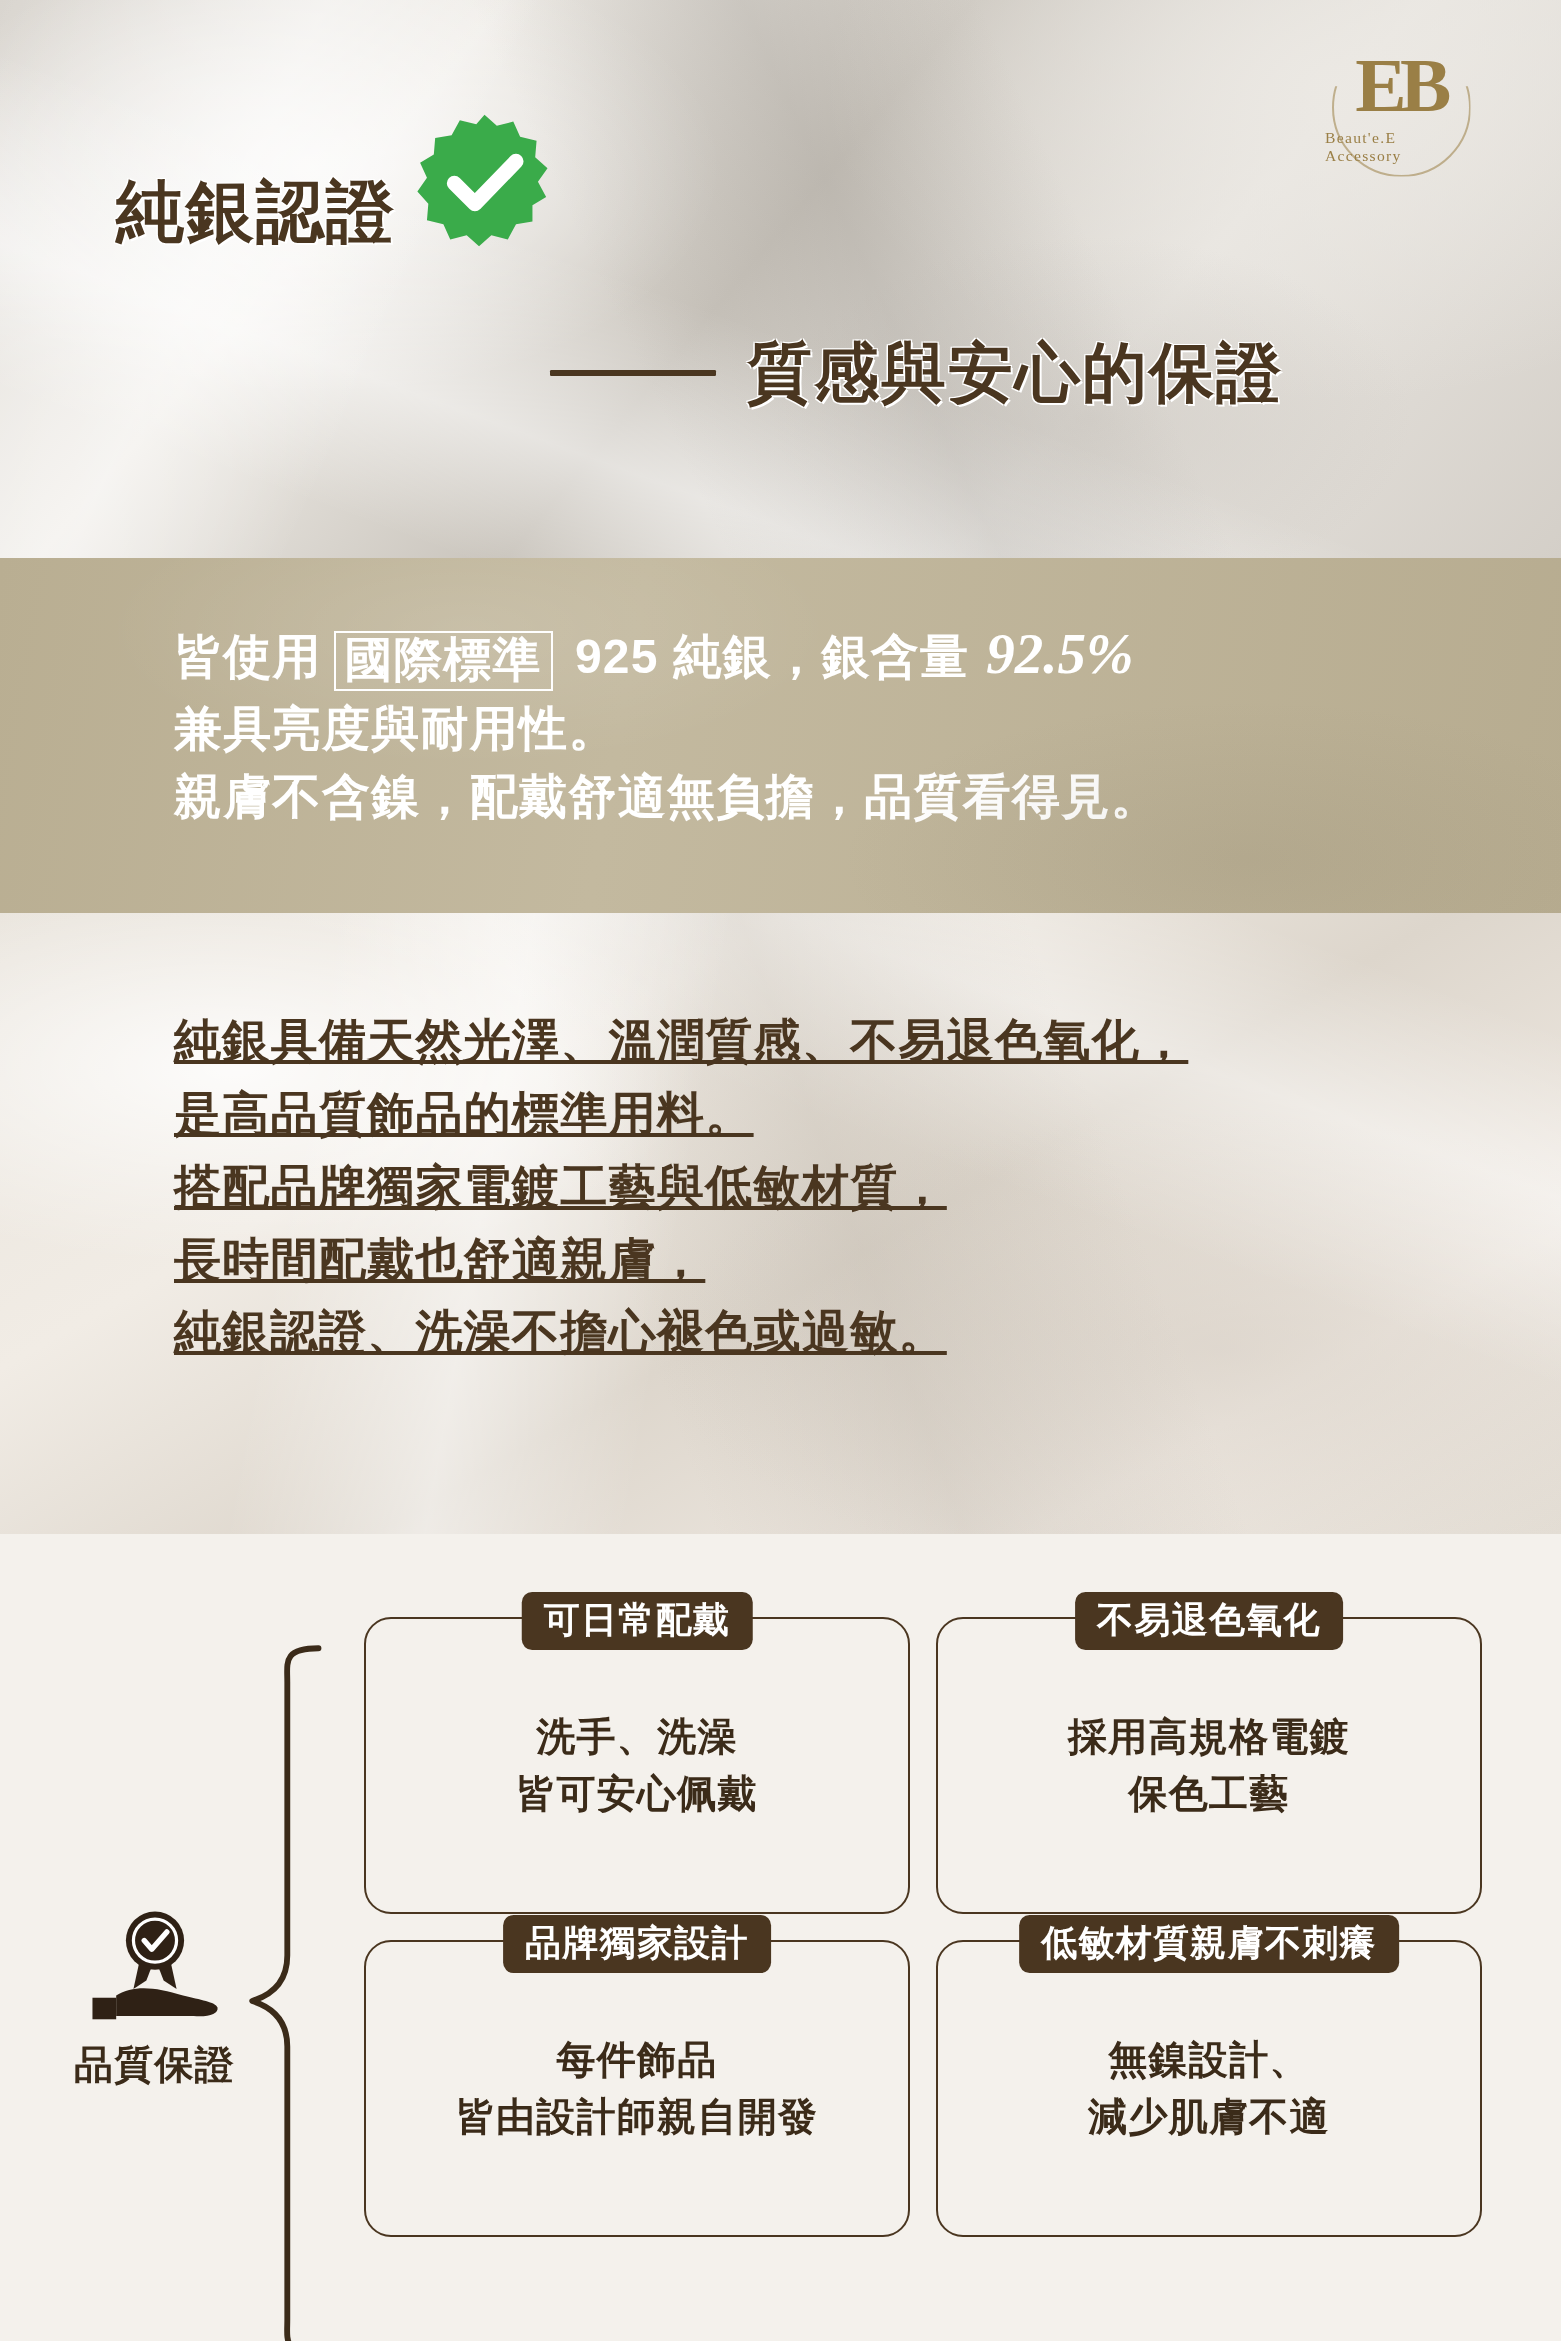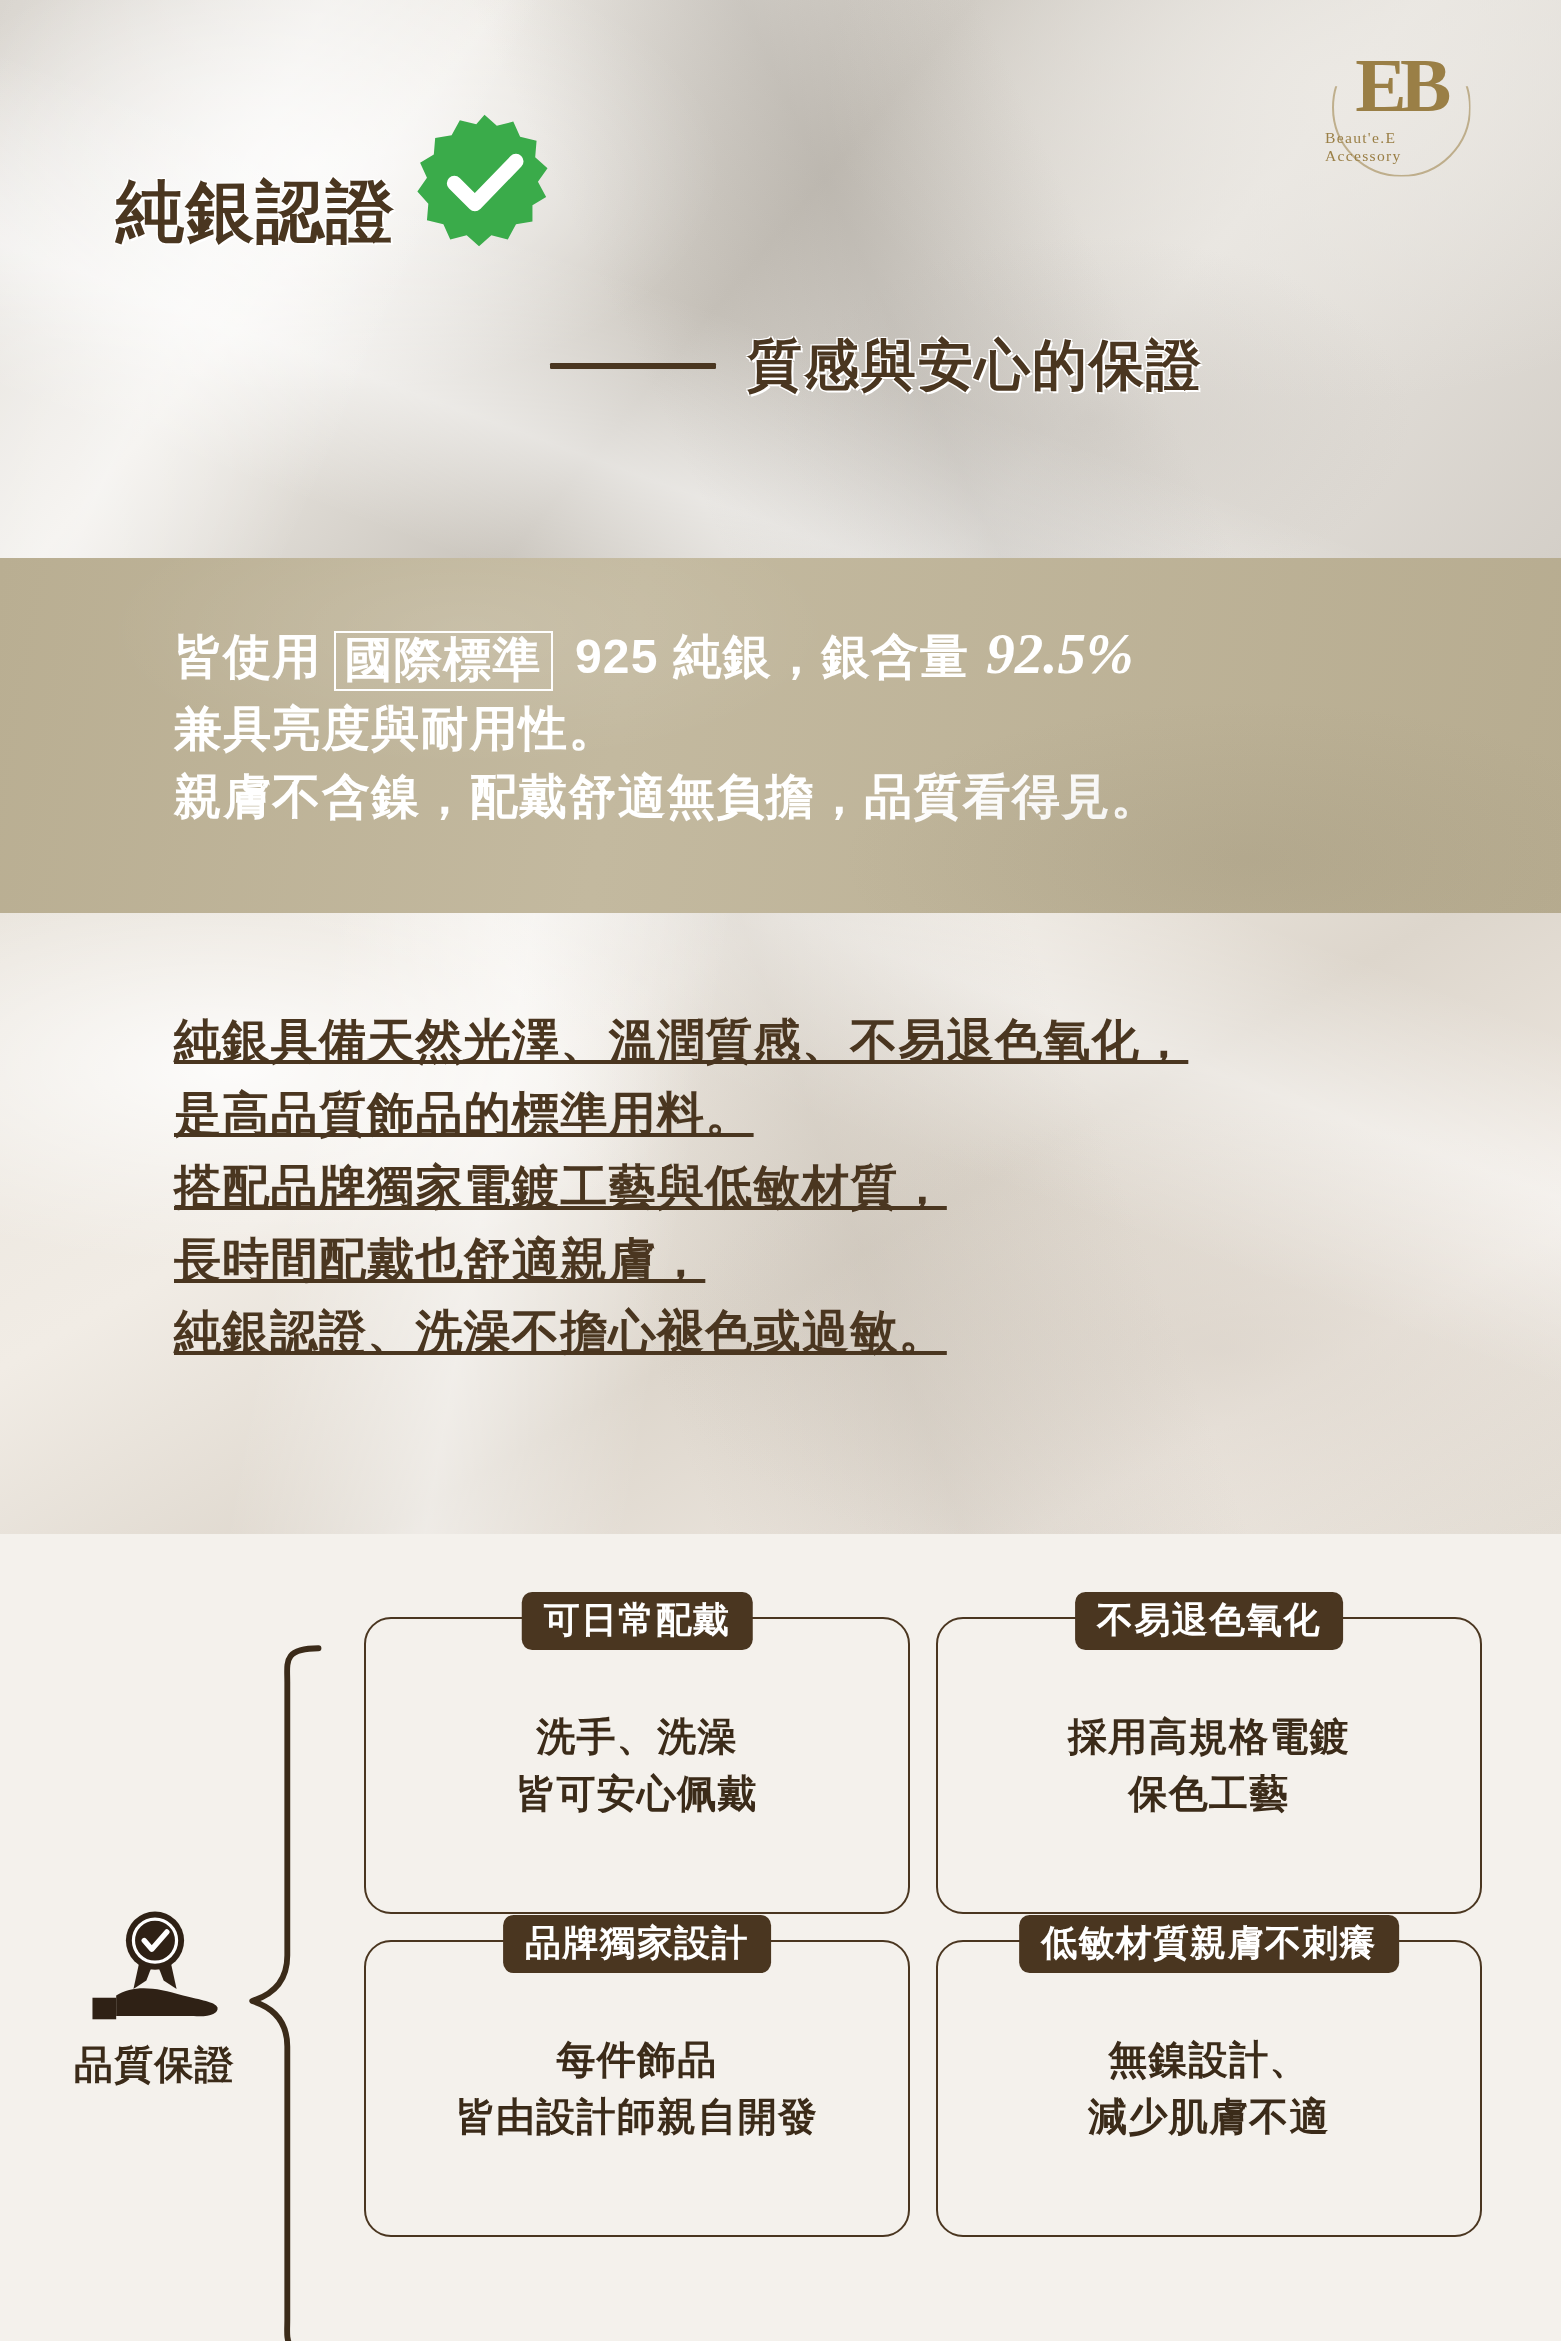--- a/index.html
+++ b/index.html
@@ -121,21 +121,21 @@
     align-items: center;
   }
   .hero-dash {
     width: 166px;
     height: 5.9px;
     background: #4a3620;
     margin-right: 31px;
     border-radius: 1.3px;
   }
   .hero-sub2 {
-    font-size: 55px;
+    font-size: 65px;
     font-weight: bold;
     color: #4a3620;
     letter-spacing: 2px;
     text-shadow: 2px 2px 0 #ffffff, -1.3px -1.3px 0 #ffffff, 1.3px -1.3px 0 #ffffff, -1.3px 1.3px 0 #ffffff;
   }
 
   
   .band {
     position: relative;
     width: 1561px;

